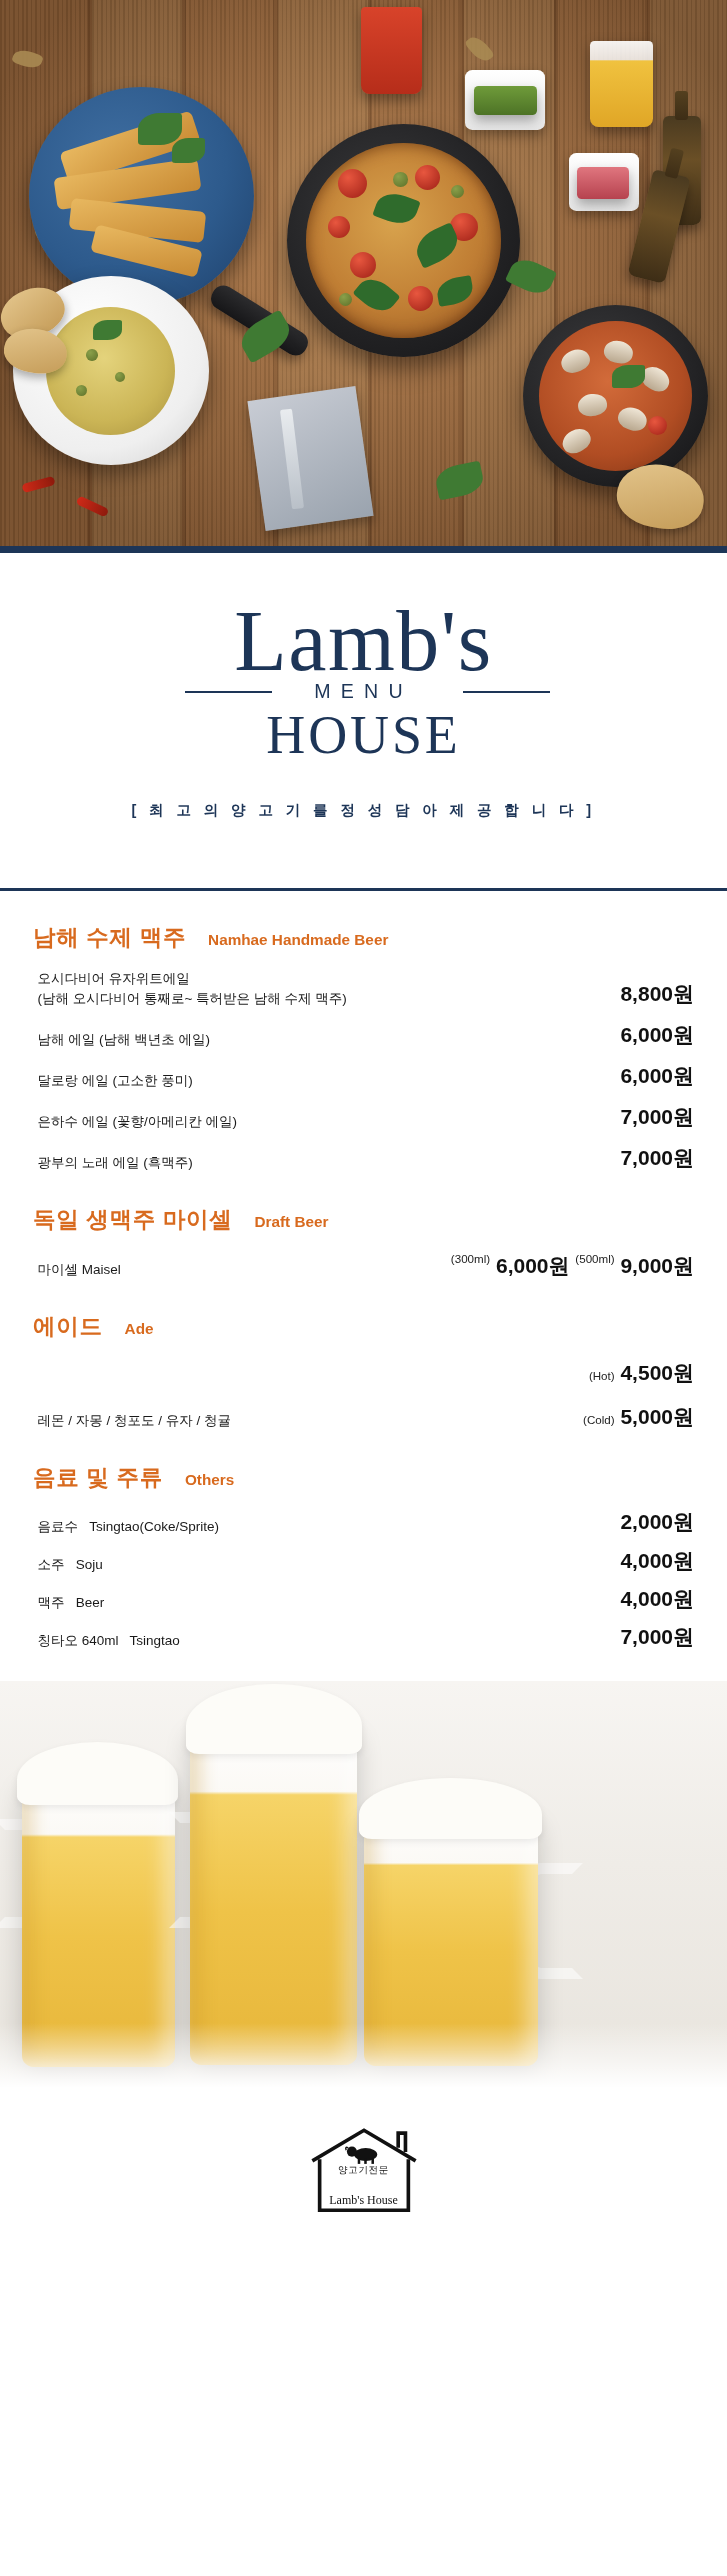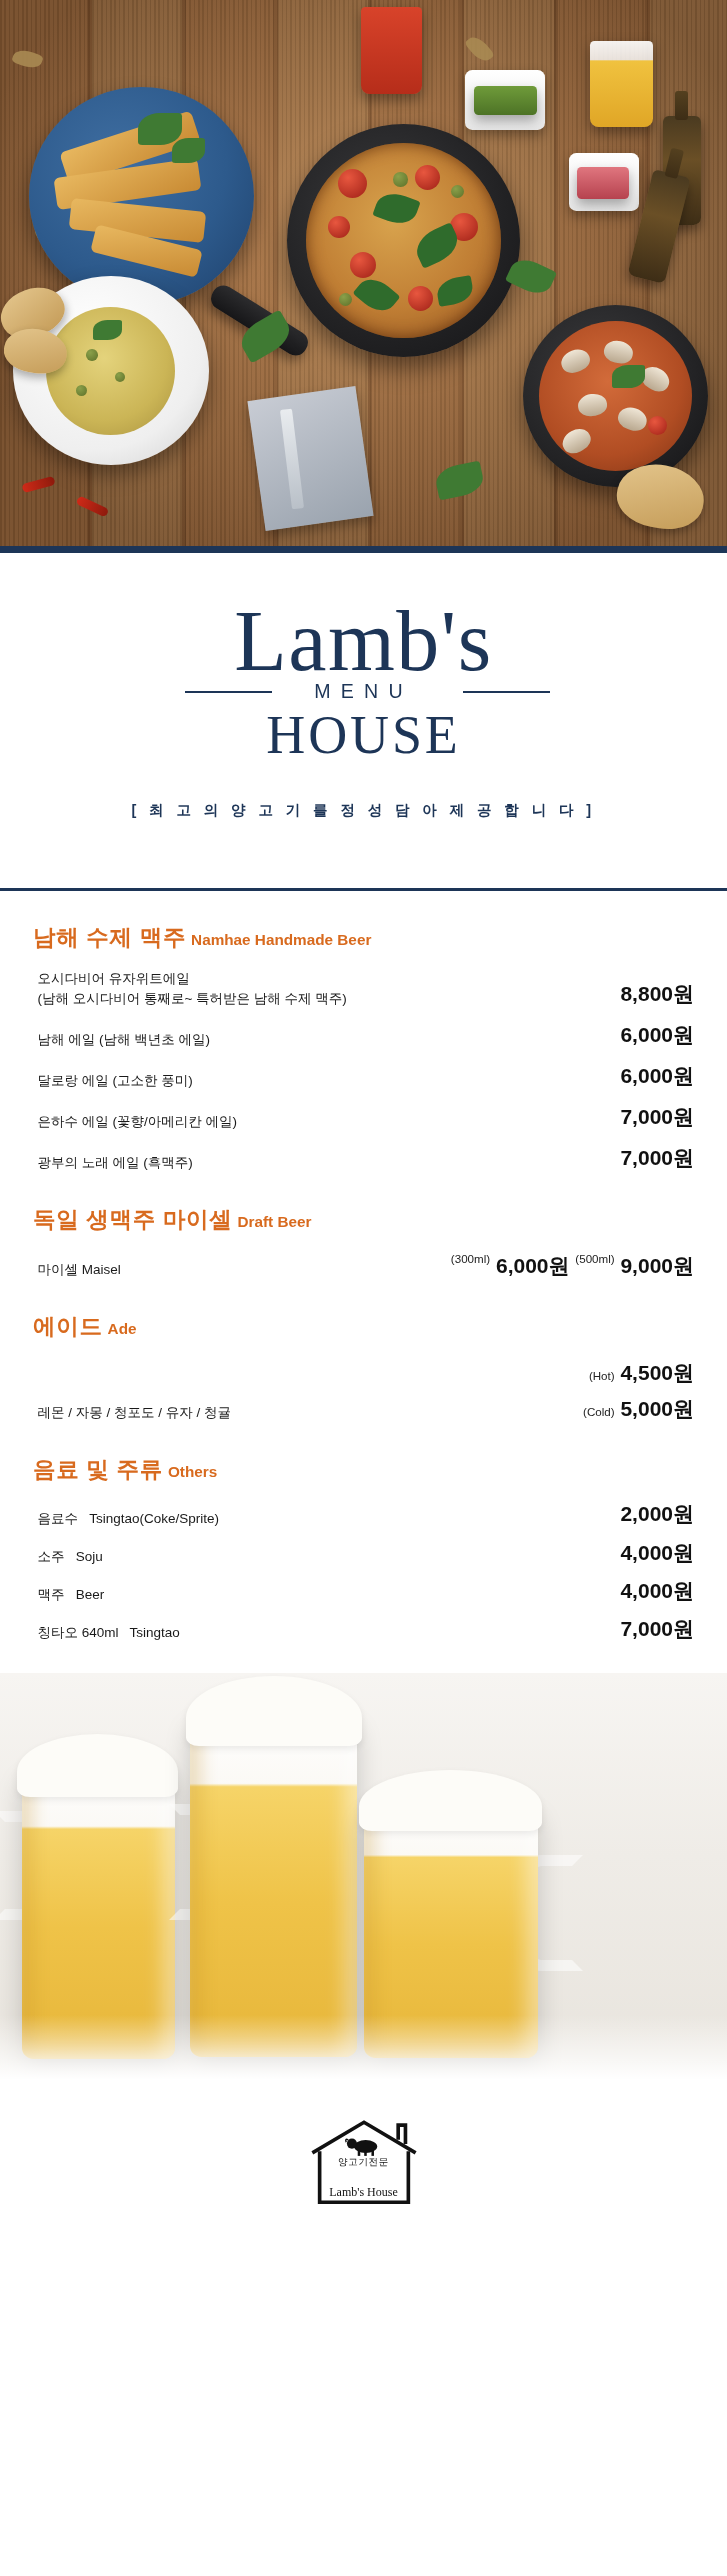--- a/index.html
+++ b/index.html
@@ -194,21 +194,21 @@
     width: 727px; height: 2.9px; background: #1d3557; margin-top: 39px;
   }
 
   
   .menu {
     padding: 30.5px 33px 0 33px;
     background: #fff;
   }
   .section { margin-bottom: 4.4px; }
   .sec-head {
-    display: flex; align-items: baseline; gap: 5px;
+    display: flex; align-items: baseline; gap: 22px;
     margin-bottom: 10.2px;
     text-align: right;
   }
   .sec-ko {
     font-size: 22.5px; font-weight: 700; color: #d86a1e; letter-spacing: 0.7px;
   }
   .sec-en {
     font-size: 15.3px; font-weight: 700; color: #d86a1e;
   }
   .sec-gap { margin-top: 25px; }
@@ -222,21 +222,21 @@
   }
   .row-name .sub { display: block; }
   .row-en { font-weight: 400; }
   .price {
     font-size: 21px; font-weight: 700; color: #111; white-space: nowrap;
   }
   .price-group { display: flex; align-items: flex-start; gap: 5.8px; white-space: nowrap; }
   .qty { font-size: 11.6px; font-weight: 400; color: #222; }
   .price-stack { text-align: right; }
   .price-stack .line { display: flex; align-items: baseline; justify-content: flex-end; gap: 5.8px; }
-  .price-stack .line + .line { margin-top: 8px; }
+  .price-stack .line + .line { margin-top: 16px; }
 
   .row.tight { padding: 5.1px 0 5.1px 4.4px; }
 
   
   .beerphoto {
     position: relative;
     width: 727px;
     height: 407px;
     margin-top: 25px;
     overflow: hidden;

